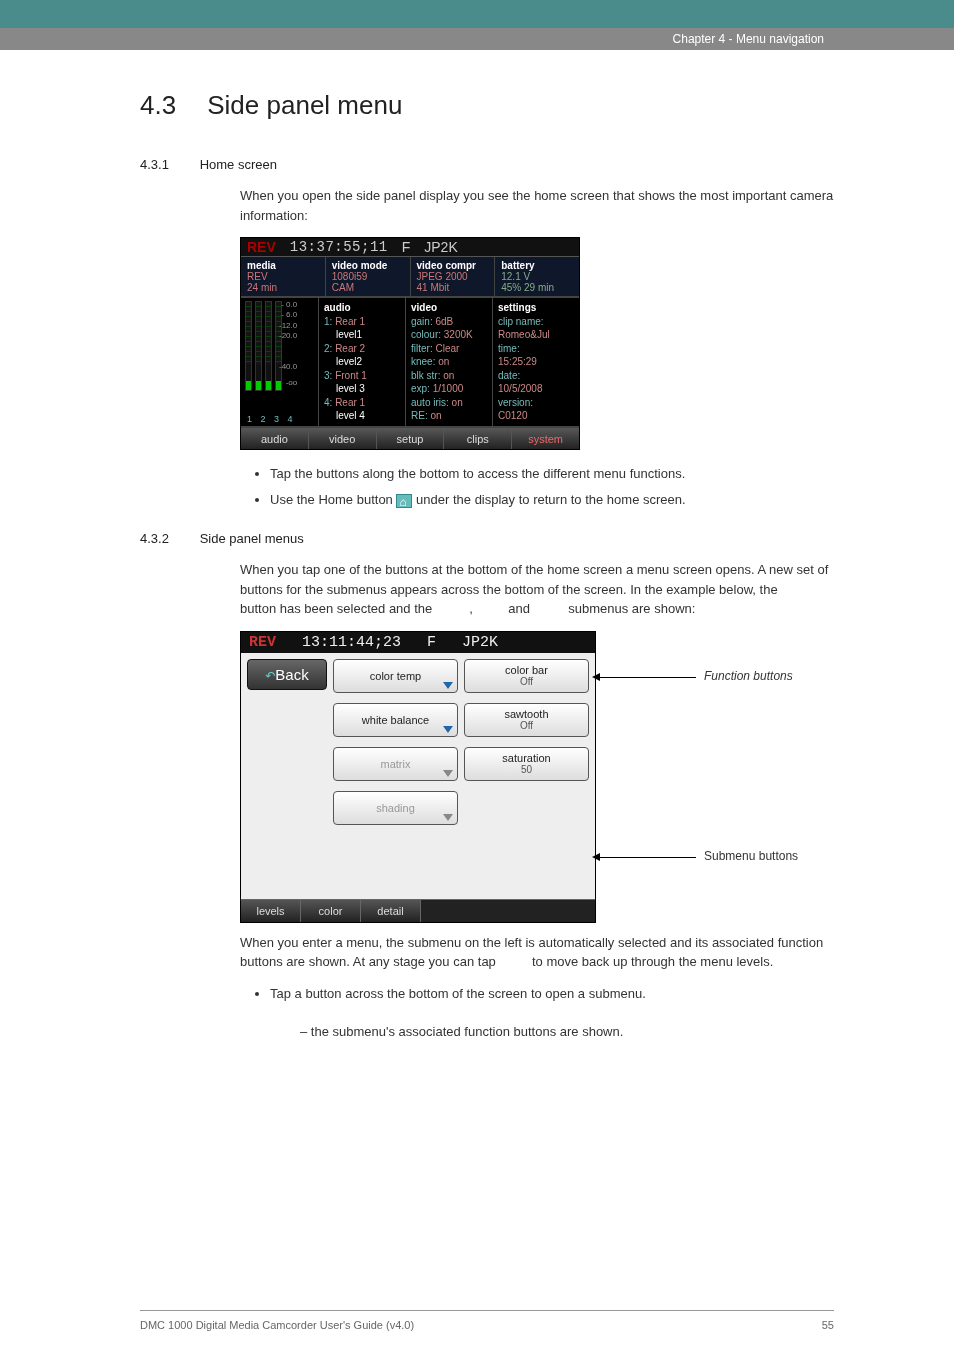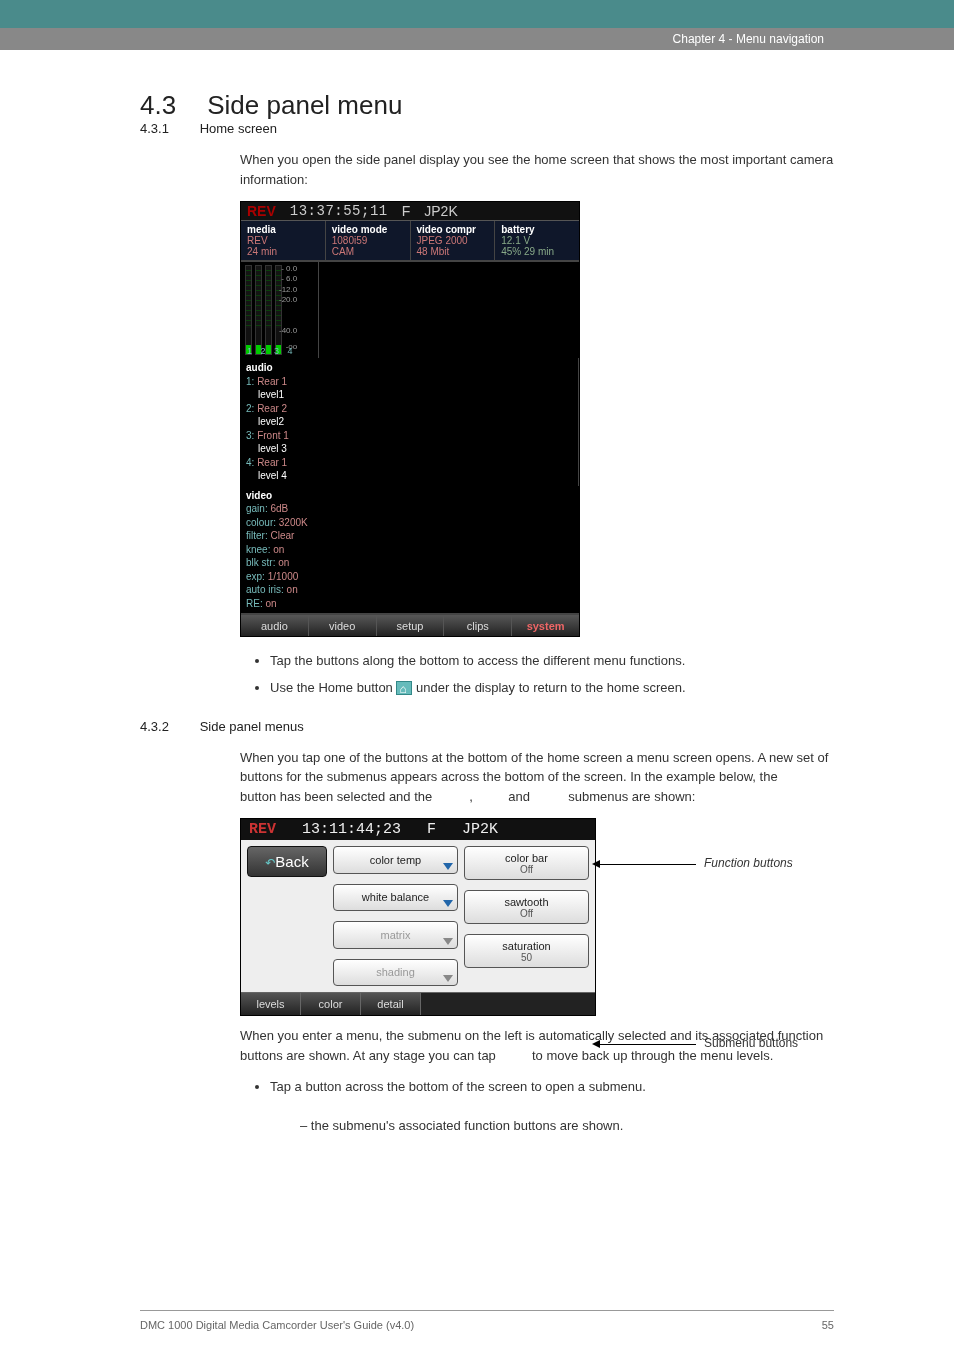--- a/index.html
+++ b/index.html
@@ -11,21 +11,21 @@
     position: relative;
     color: #333;
   }
   .teal-bar { height: 28px; background: #4a8b8b; width: 100%; }
   .chapter-bar {
     height: 22px; background: #888; color: #fff;
     display: flex; align-items: center; justify-content: flex-end;
     padding-right: 130px; font-size: 12px;
   }
   .content { padding: 40px 120px 0 140px; }
-  h1.section-title { font-size: 26px; font-weight: normal; color: #222; }
+  h1.section-title { font-size: 26px; font-weight: normal; color: #222; margin-bottom: 36px; }
   .section-num { display: inline-block; width: 60px; }
   h2.subsection { font-size: 13px; font-weight: normal; color: #222; margin-bottom: 14px; }
   .sub-num { display: inline-block; width: 56px; }
   .body-text { margin-left: 100px; font-size: 13px; line-height: 1.5; color: #333; margin-bottom: 12px; }
   ul.body-list { margin-left: 130px; font-size: 13px; line-height: 1.6; color: #333; margin-bottom: 20px; }
   ul.body-list li { margin-bottom: 6px; }
   ul.sub-list { list-style: none; margin-left: 160px; font-size: 13px; color: #333; }
   ul.sub-list li::before { content: "– "; }
   .footer { position: absolute; bottom: 20px; left: 140px; right: 120px;
     border-top: 1px solid #999; padding-top: 8px; font-size: 11px; color: #666;
@@ -43,53 +43,53 @@
   .hp-header .hp-time { color: #ccc; font-family: "Courier New", monospace; letter-spacing: 0.5px; }
   .hp-header .hp-f { color: #ccc; }
   .hp-header .hp-codec { color: #ccc; }
   .hp-top-grid { display: flex; background: #0f172a; border-bottom: 2px solid #444; }
   .hp-cell { flex: 1; padding: 3px 6px; border-right: 1px solid #444; }
   .hp-cell:last-child { border-right: none; }
   .hp-cell .hdr { color: #fff; font-weight: bold; font-size: 10px; }
   .hp-cell .val1 { color: #c77; }
   .hp-cell .val2 { color: #c77; }
   .hp-cell .valg { color: #8a8; }
-  .hp-body { display: flex; background: #000; border-bottom: 2px solid #444; flex-direction: column; }
+  .hp-body { display: flex; background: #000; border-bottom: 2px solid #444; }
   .hp-col { flex: 1; padding: 3px 5px; border-right: 1px solid #444; line-height: 1.35; }
   .hp-col:last-child { border-right: none; }
   .hp-col .hdr { color: #fff; font-weight: bold; }
   .hp-col .k { color: #7bb; }
   .hp-col .v { color: #c88; }
   .hp-col .w { color: #fff; }
   .hp-meters { width: 78px; padding: 3px 4px; border-right: 1px solid #444; position: relative; }
   .meters-row { display: flex; gap: 3px; height: 90px; align-items: flex-end; }
   .meter { width: 7px; height: 90px; background: linear-gradient(to top,#0c0 0%,#0c0 10%,#111 10%,#111 100%);
     border: 1px solid #333; position: relative; }
   .meter::before { content: ""; position: absolute; left:0; right:0; top:0; height:70%;
     background: repeating-linear-gradient(to bottom,#1a1a1a 0 4px,#080 4px 5px); opacity:0.4; }
   .meter-labels { position: absolute; left: 38px; top: 2px; font-size: 8px; color: #999; line-height: 1.3; text-align: right; }
   .meter-nums { position: absolute; bottom: 2px; left: 6px; font-size: 9px; color: #7bb; letter-spacing: 3px; }
   .hp-tabs { display: flex; background: #222; }
   .hp-tab { flex:1; text-align:center; padding:4px 0; color:#ddd; font-size:11px;
     border-right:1px solid #555; border-top:1px solid #555; background:linear-gradient(#555,#222);
     cursor:pointer; }
   .hp-tab:last-child { border-right:none; }
-  .hp-tab.sys { color:#e66;font-weight:bold; }
+  .hp-tab.sys { color:#e66; }
 
   .home-icon { display:inline-block; width:16px; height:14px; background:#6bb; vertical-align:middle;
     position:relative; border:1px solid #388; }
   .home-icon::before { content:"⌂"; position:absolute; left:2px; top:-2px; color:#fff; font-size:12px; }
 
   
   .sub-area { margin-left: 100px; position: relative; margin-bottom: 10px; }
   .sub-panel { width: 356px; background:#fff; border: 1px solid #000; font-size: 11px; }
   .sp-header { display:flex; background:#111; color:#eee; padding:2px 8px; gap:26px;
     font-family:"Courier New",monospace; font-size:15px; }
   .sp-header .sp-rev { color:#c33; font-weight:bold; }
-  .sp-body { display:flex; background:#eee; padding:6px; gap:6px; height:152px; }
+  .sp-body { display:flex; background:#eee; padding:6px; gap:6px; height:246px; }
   .sp-left { width:80px; }
   .back-btn { background:linear-gradient(#666,#333); color:#fff; border:1px solid #111;
     border-radius:4px; padding:6px 4px; font-size:15px; cursor:pointer; text-align:center; }
   .back-btn .arrow { color:#6cc; font-size:12px; }
   .sp-mid, .sp-right { display:flex; flex-direction:column; gap:10px; flex:1; }
   .fn-btn { background:linear-gradient(#fff,#ddd); border:1px solid #555; border-radius:4px;
     padding:5px 6px; font-size:11px; color:#222; text-align:center; position:relative; cursor:pointer; height:34px;
     display:flex; flex-direction:column; justify-content:center; }
   .fn-btn.dim { color:#999; }
   .fn-btn .tri-blue { position:absolute; right:4px; bottom:3px; width:0; height:0;
@@ -142,21 +142,21 @@
         <div class="val2">24 min</div>
       </div>
       <div class="hp-cell">
         <div class="hdr">video mode</div>
         <div class="val1">1080i59</div>
         <div class="val2">CAM</div>
       </div>
       <div class="hp-cell">
         <div class="hdr">video compr</div>
         <div class="val1">JPEG 2000</div>
-        <div class="val2">48 Mbit</div>
+        <div class="val2">41 Mbit</div>
       </div>
       <div class="hp-cell">
         <div class="hdr">battery</div>
         <div class="valg">12.1 V</div>
         <div class="valg">45% 29 min</div>
       </div>
     </div>
     <div class="hp-body">
       <div class="hp-meters">
         <div class="meters-row">
@@ -190,20 +190,31 @@
         <div class="hdr">video</div>
         <div><span class="k">gain:</span> <span class="v">6dB</span></div>
         <div><span class="k">colour:</span> <span class="v">3200K</span></div>
         <div><span class="k">filter:</span> <span class="v">Clear</span></div>
         <div><span class="k">knee:</span> <span class="v">on</span></div>
         <div><span class="k">blk str:</span> <span class="v">on</span></div>
         <div><span class="k">exp:</span> <span class="v">1/1000</span></div>
         <div><span class="k">auto iris:</span> <span class="v">on</span></div>
         <div><span class="k">RE:</span> <span class="v">on</span></div>
       </div>
+      <div class="hp-col">
+        <div class="hdr">settings</div>
+        <div class="k">clip name:</div>
+        <div class="v">Romeo&amp;Jul</div>
+        <div class="k">time:</div>
+        <div class="v">15:25:29</div>
+        <div class="k">date:</div>
+        <div class="v">10/5/2008</div>
+        <div class="k">version:</div>
+        <div class="v">C0120</div>
+      </div>
     </div>
     <div class="hp-tabs">
       <div class="hp-tab">audio</div>
       <div class="hp-tab">video</div>
       <div class="hp-tab">setup</div>
       <div class="hp-tab">clips</div>
       <div class="hp-tab sys">system</div>
     </div>
   </div>
 

